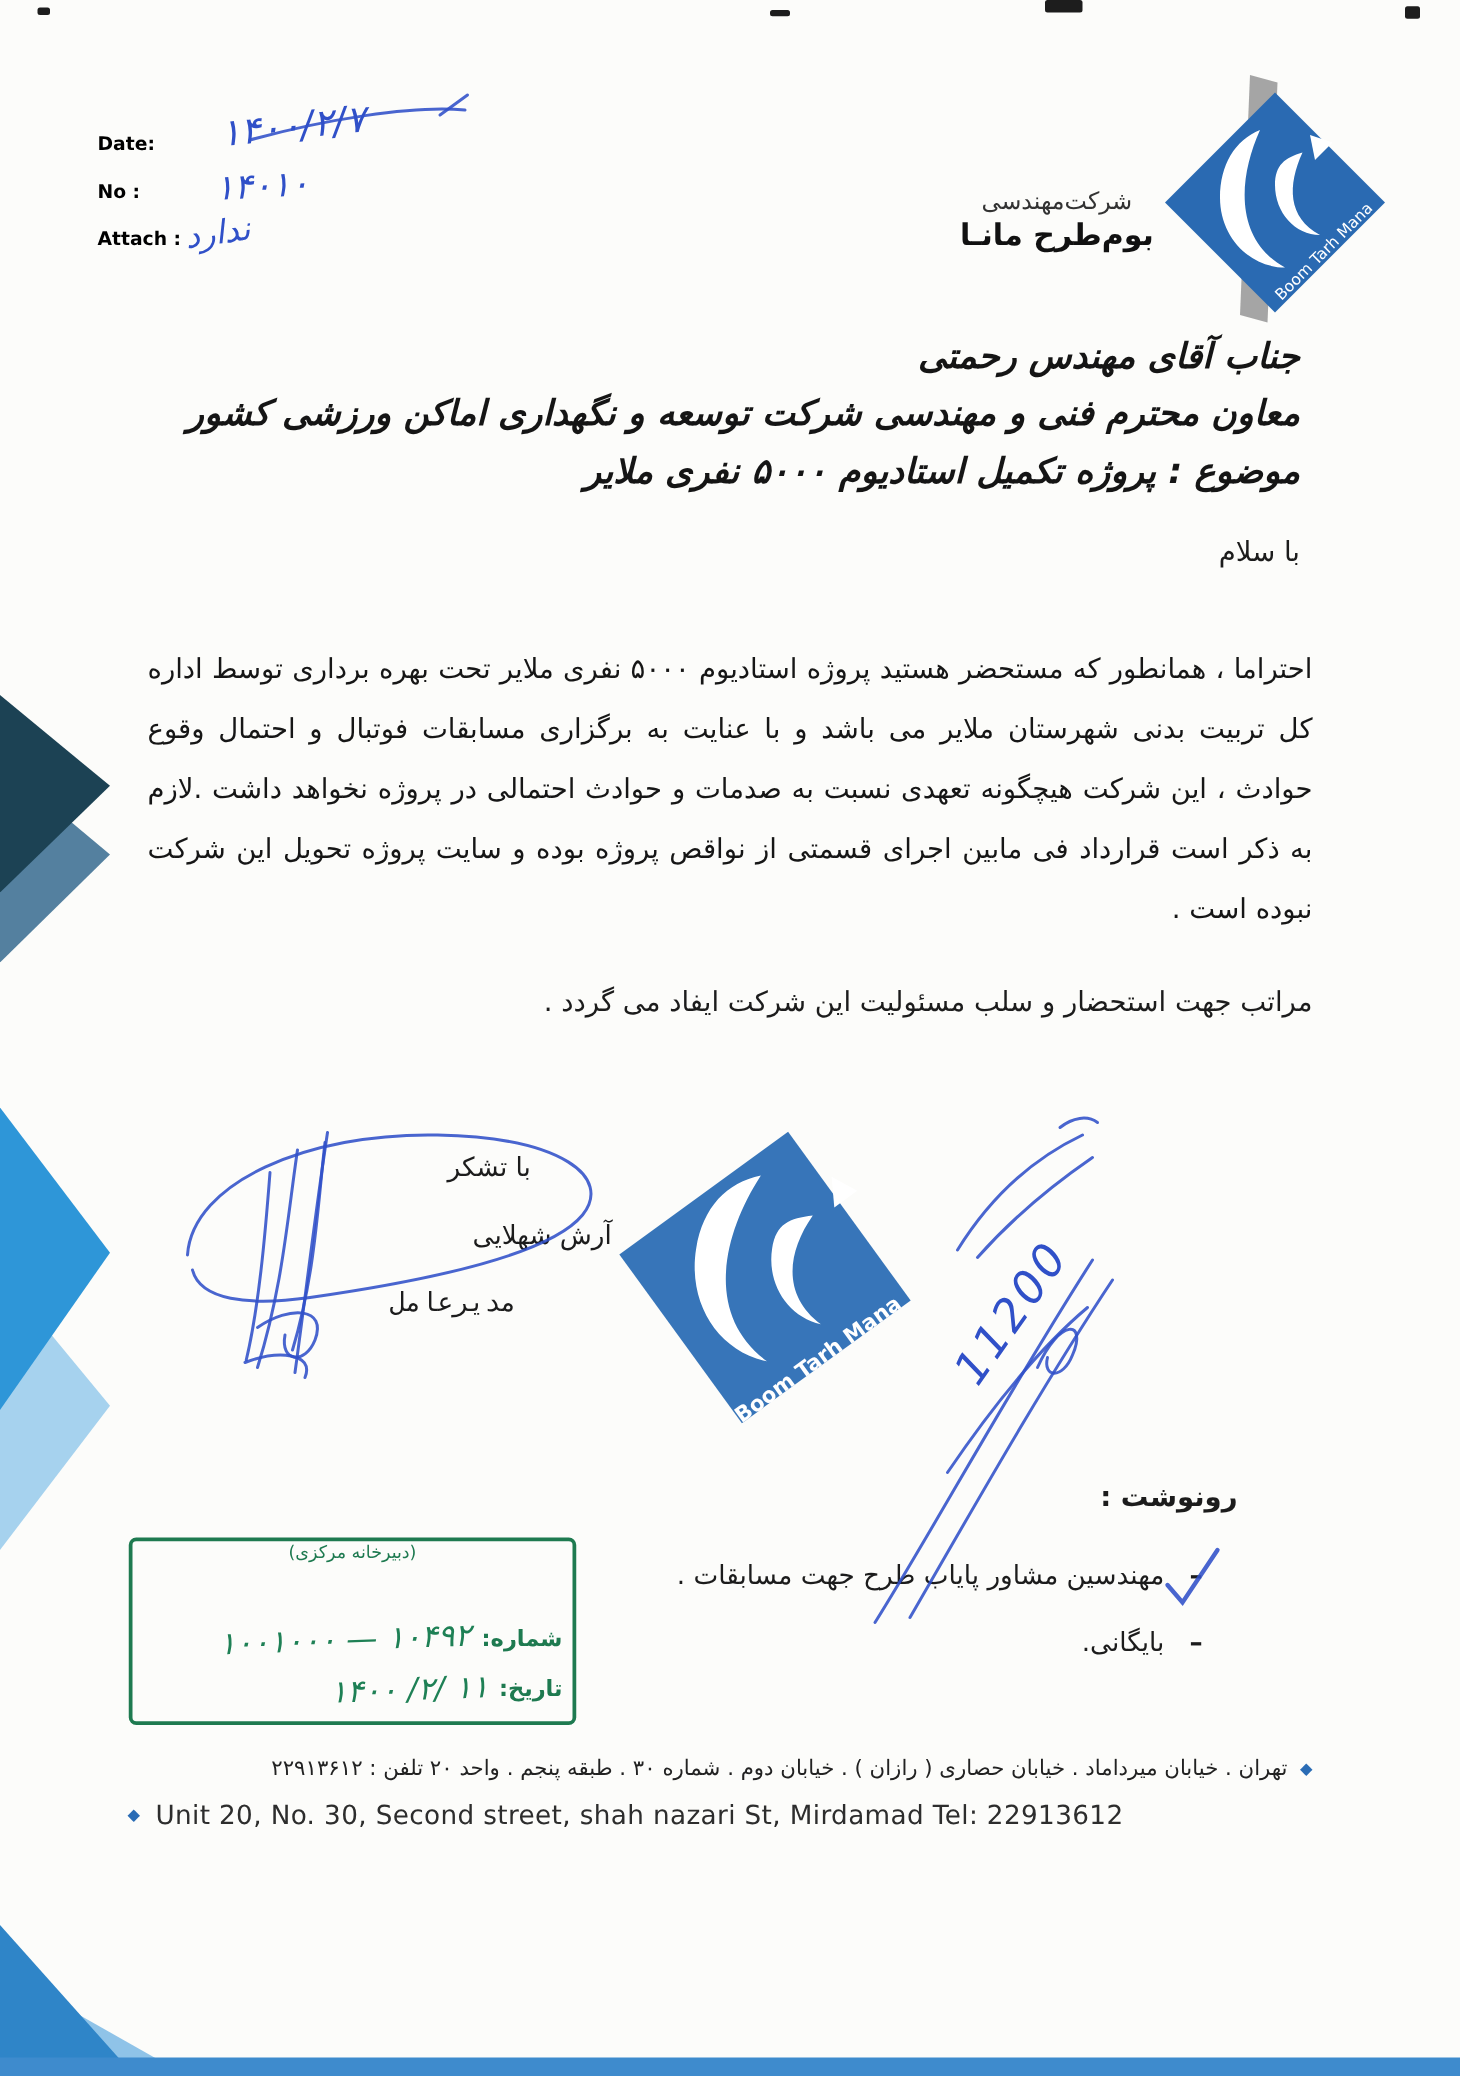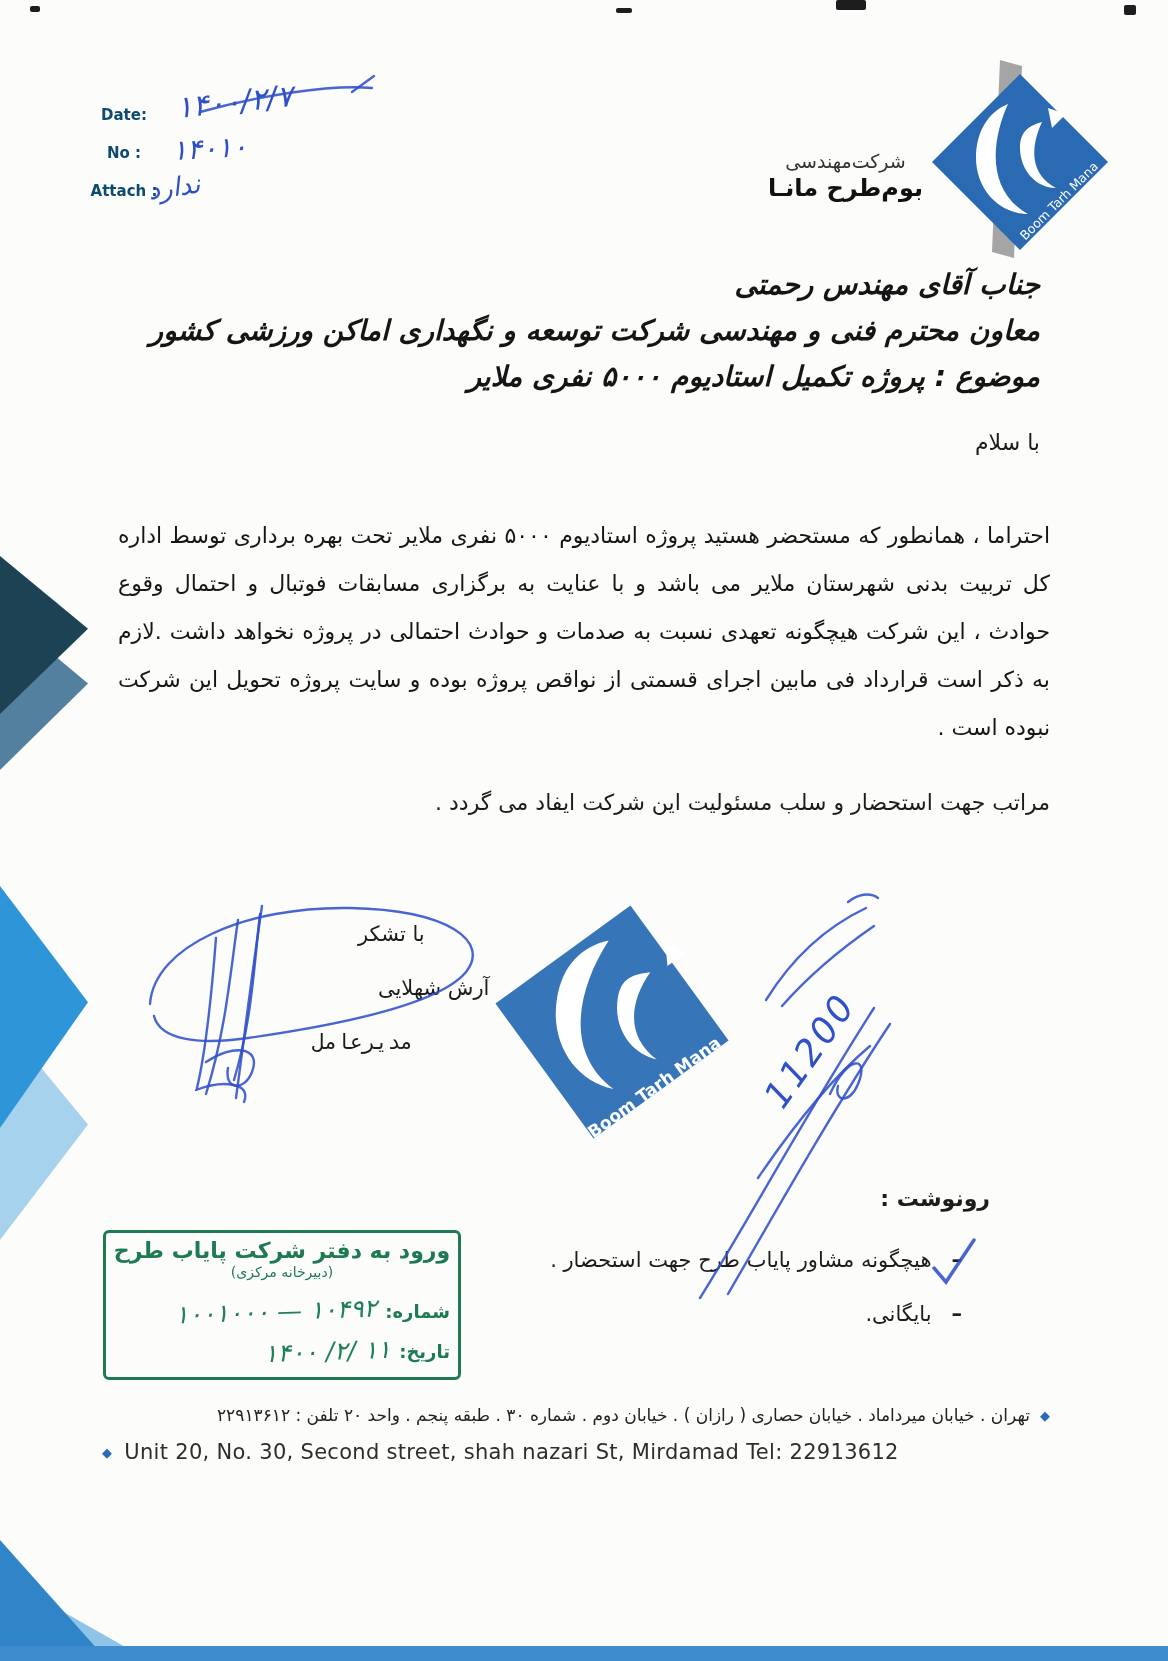--- a/index.html
+++ b/index.html
@@ -19,21 +19,21 @@
   .deco-dark   { top:556px; height:158px; background:#1c4254; clip-path:polygon(0 0,100% 46%,0 100%); z-index:2;}
   .deco-light  { top:1018px; height:222px; background:#a6d2ee; clip-path:polygon(0 0,100% 48%,0 100%); z-index:1;}
   .deco-bright { top:886px; height:242px; background:#2e96d8; clip-path:polygon(0 0,100% 48%,0 100%); z-index:2;}
   .deco-bl-light { top:1576px; height:85px; width:150px; background:#8fc3e8; clip-path:polygon(0 0,100% 100%,0 100%); z-index:1;}
   .deco-bl-med   { top:1540px; height:121px; width:108px; background:#2f85c8; clip-path:polygon(0 0,100% 100%,0 100%); z-index:2;}
   .bottom-bar { position:absolute; left:0; top:1646px; width:1168px; height:15px; background:#3e8bcd; z-index:3;}
 
   .speck { position:absolute; background:#1d1d1d; border-radius:2px; }
 
   
-  .meta { left:78px; top:96px; width:92px; text-align:center; font-weight:bold; font-size:15px; color:#0c4a6e; }
+  .meta { left:78px; top:96px; width:92px; text-align:left; font-weight:bold; font-size:15px; color:#000000; }
   .meta div { line-height:38px; }
 
   .pen { color:#3050c8; font-style:italic; white-space:nowrap; }
   .hw-date   { left:176px; top:84px;  font-size:30px; transform:rotate(-6deg); }
   .hw-no     { left:172px; top:132px; font-size:28px; transform:rotate(-3deg); }
   .hw-attach { left:148px; top:172px; font-size:26px; transform:rotate(-8deg); }
   .hw-number { left:745px; top:1030px; font-size:36px; letter-spacing:3px; transform:rotate(-55deg); z-index:7; }
 
   
   .logo-box { left:690px; top:52px; width:440px; height:230px; z-index:2;}
@@ -145,29 +145,28 @@
     <path d="M134,70 C110,124 108,188 162,216 C122,214 92,180 92,136 C92,102 108,80 134,70 Z" fill="#ffffff"></path>
     <path d="M180,95 C164,128 166,162 200,180 C172,178 152,154 152,126 C152,106 162,100 180,95 Z" fill="#ffffff"></path>
     <path d="M190,62 L212,70 L196,86 Z" fill="#ffffff"></path>
     <text transform="translate(206,212) rotate(-45)" font-size="17" font-weight="bold" fill="#ffffff" text-anchor="middle">Boom Tarh Mana</text>
   </svg>
 </div>
 
 <div class="abs copies-heading">رونوشت :</div>
 <div class="abs copy-row" style="top:1248px;">
   <span class="dash">–</span>
-  <span>هیچگونه مشاور پایاب طرح جهت استحضار .</span>
+  <span>مهندسین مشاور پایاب طرح جهت مسابقات .</span>
 </div>
 <div class="abs copy-row" style="top:1302px;">
   <span class="dash">–</span>
   <span>بایگانی.</span>
 </div>
 
 <div class="abs stamp">
-  <div class="t1">ورود به دفتر شرکت پایاب طرح</div>
   <div class="t2">(دبیرخانه مرکزی)</div>
   <div class="stamp-row r1">
     <span class="stamp-label">شماره:</span>
     <span class="stamp-val">۱۰۰۱۰۰۰ — ۱۰۴۹۲</span>
   </div>
   <div class="stamp-row r2">
     <span class="stamp-label">تاریخ:</span>
     <span class="stamp-val">۱۴۰۰ /۲/ ۱۱</span>
   </div>
 </div>

